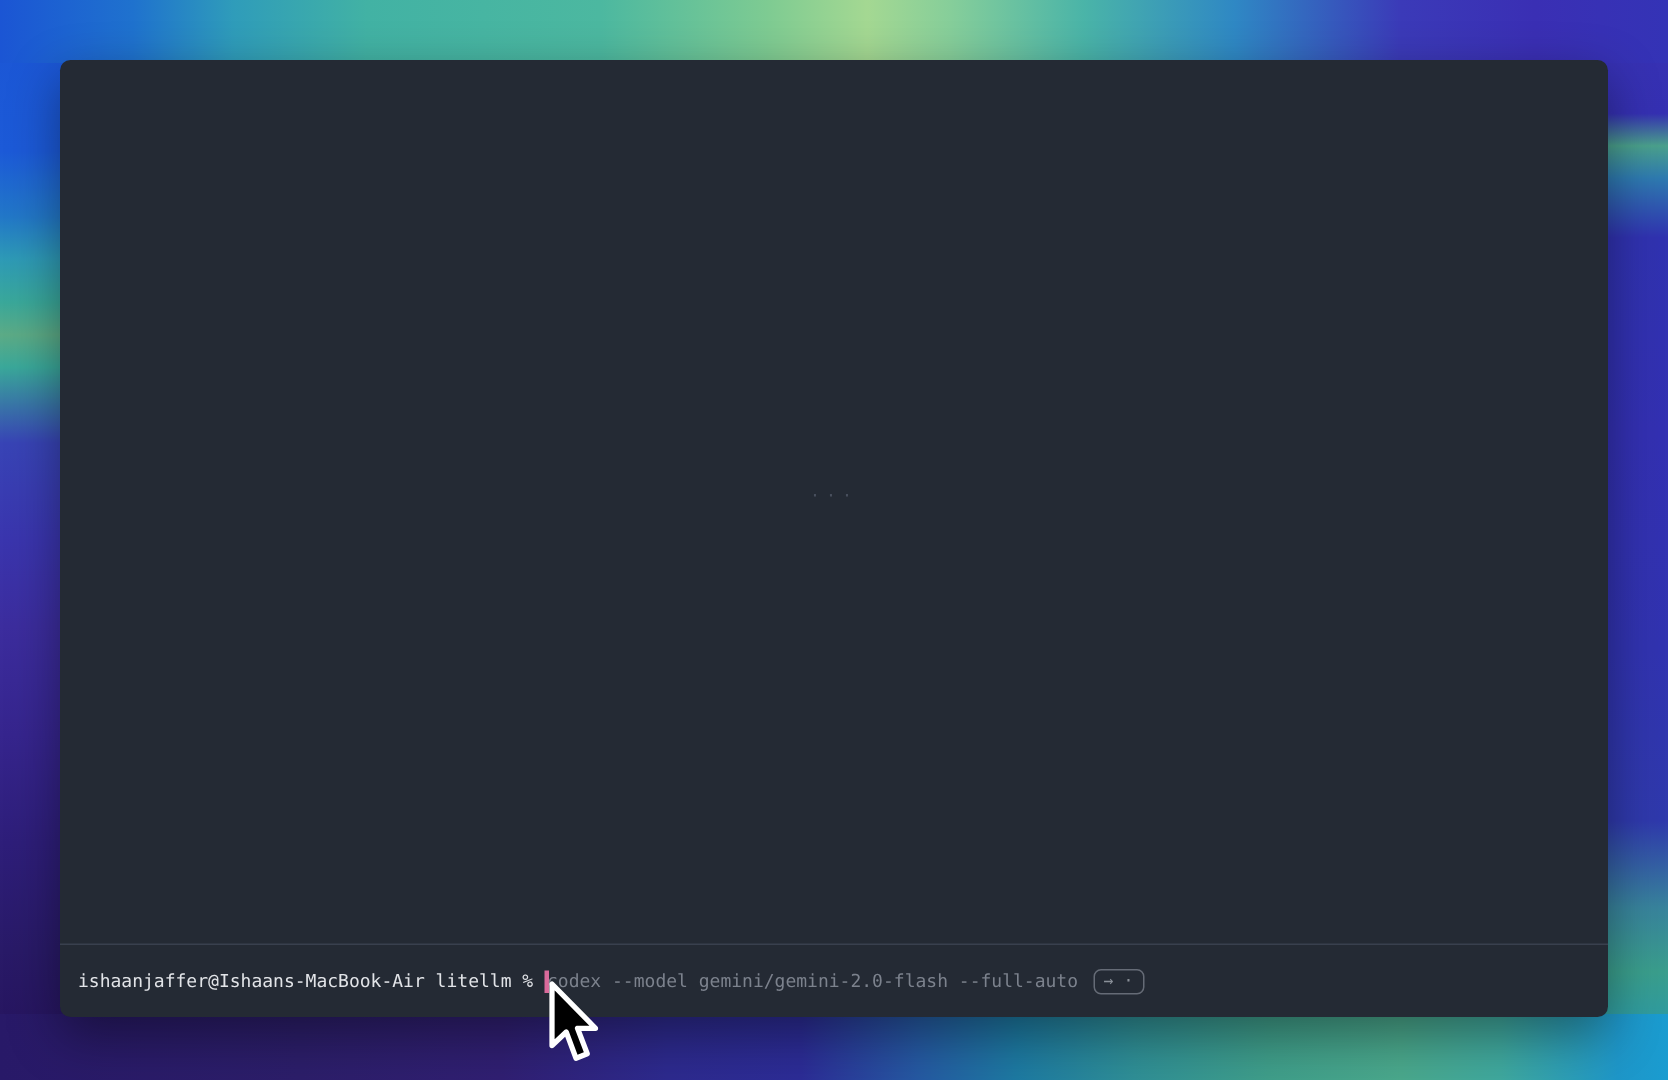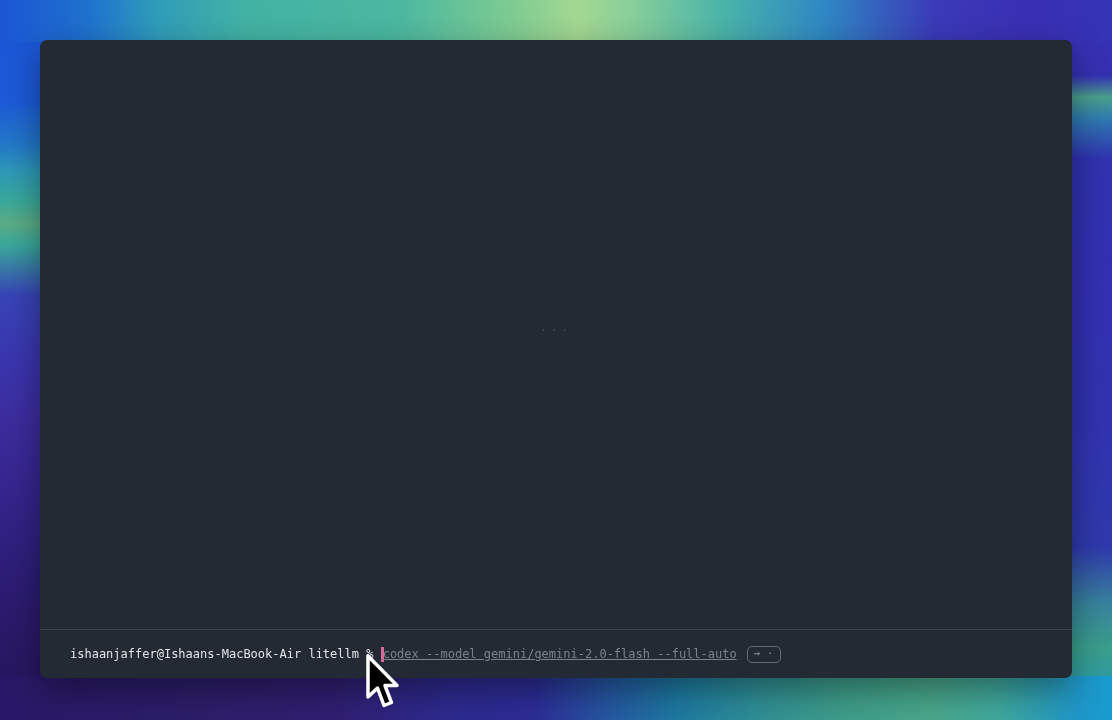--- a/index.html
+++ b/index.html
@@ -53,30 +53,30 @@
     position:absolute;left:50%;top:284px;transform:translateX(-50%);
     color:var(--dots,#49505e);font-size:11px;letter-spacing:4px;
   }
   .term-divider{
     position:absolute;left:0;right:0;bottom:48px;height:1px;
     background:var(--divider,#39404e);
   }
   .prompt-row{
     position:absolute;left:0;right:0;bottom:0;height:48px;
     display:flex;align-items:center;
-    padding:0 30px;
+    padding:0 12px;
     font-size:12px;line-height:16px;white-space:pre;
   }
   .prompt-text{color:var(--prompt_text,#e2e4e8);}
   .text-caret{
     display:inline-block;width:3px;height:15px;
     background:var(--cursor,#d96a9b);
     margin-right:-1px;vertical-align:-3px;
   }
-  .suggestion-text{color:var(--suggestion_text,#7c828d);text-decoration:underline;}
+  .suggestion-text{color:var(--suggestion_text,#7c828d);}
   .hint-badge{
     margin-left:10px;
     border:1px solid #656b76;border-radius:5px;
     padding:0px 6px 1px 6px;
     color:#8a9099;font-size:11px;line-height:14px;
     white-space:pre;
   }
   
   .mouse-pointer{
     position:absolute;left:362px;top:652px;width:38px;height:64px;

